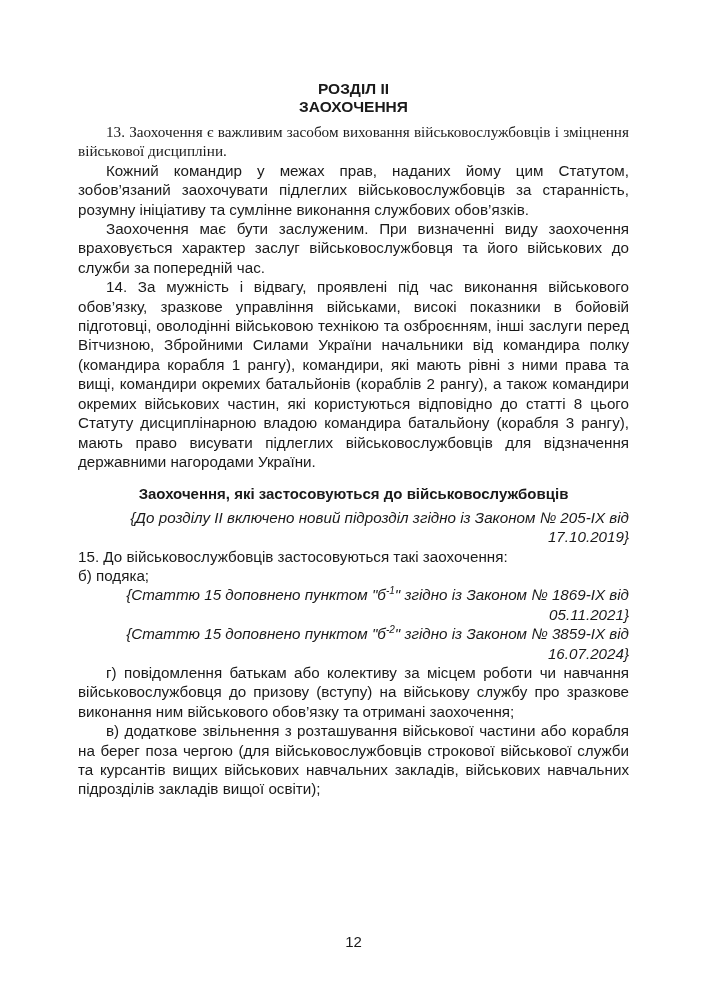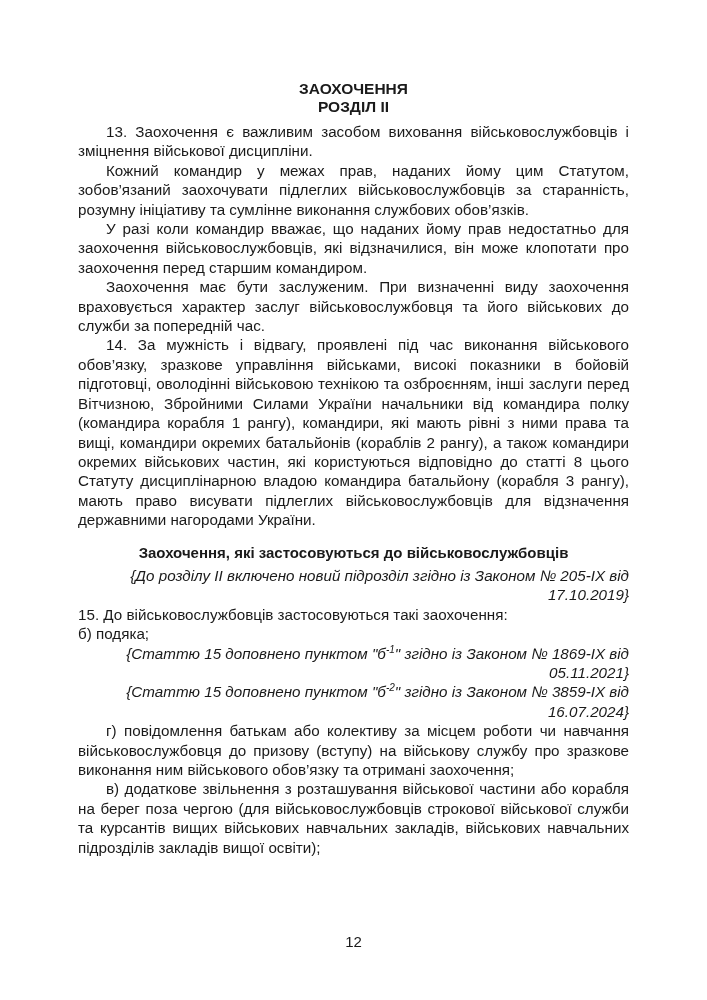--- a/index.html
+++ b/index.html
@@ -7,32 +7,31 @@
          font-family: "Liberation Sans", "DejaVu Sans", sans-serif; color: #1a1a1a; }
   .page { position: absolute; left: 78px; top: 80px; width: 551px; }
   .h { text-align: center; font-weight: bold; font-size: 15.5px; line-height: 18px; margin: 0; }
   .p { font-size: 15.2px; line-height: 19.4px; margin: 0; text-align: justify; text-align-last: left; }
   .ind { text-indent: 28px; }
   .sub { text-align: center; font-weight: bold; font-size: 15px; line-height: 19.4px; margin: 13px 0 4px 0; }
   .note { font-style: italic; font-size: 15.2px; line-height: 19.4px; text-align: right; margin: 0; }
   .note .line2 { display: block; }
   sup { font-size: 10px; line-height: 0; vertical-align: super; }
   .pnum { position: absolute; left: 0; width: 707px; top: 933px; text-align: center; font-size: 15px; }
-  .t13 { margin-top: 6px; }
+  .t13 { margin-top: 6px; font-family: Liberation Serif, serif; }
 </style>
 </head>
 <body>
 
 <div class="page">
+  <p class="h">РОЗДІЛ ІІ</p>
   <p class="h">ЗАОХОЧЕННЯ</p>
-  <p class="h">РОЗДІЛ ІІ</p>
 
   <p class="p ind t13">13. Заохочення є важливим засобом виховання військовослужбовців і зміцнення військової дисципліни.</p>
   <p class="p ind">Кожний командир у межах прав, наданих йому цим Статутом, зобов’язаний заохочувати підлеглих військовослужбовців за старанність, розумну ініціативу та сумлінне виконання службових обов’язків.</p>
-  <p class="p ind">У разі коли командир вважає, що наданих йому прав недостатньо для заохочення військовослужбовців, які відзначилися, він може клопотати про заохочення перед старшим командиром.</p>
   <p class="p ind">Заохочення має бути заслуженим. При визначенні виду заохочення враховується характер заслуг військовослужбовця та його військових до служби за попередній час.</p>
   <p class="p ind">14. За мужність і відвагу, проявлені під час виконання військового обов’язку, зразкове управління військами, високі показники в бойовій підготовці, оволодінні військовою технікою та озброєнням, інші заслуги перед Вітчизною, Збройними Силами України начальники від командира полку (командира корабля 1 рангу), командири, які мають рівні з ними права та вищі, командири окремих батальйонів (кораблів 2 рангу), а також командири окремих військових частин, які користуються відповідно до статті 8 цього Статуту дисциплінарною владою командира батальйону (корабля 3 рангу), мають право висувати підлеглих військовослужбовців для відзначення державними нагородами України.</p>
 
   <p class="sub">Заохочення, які застосовуються до військовослужбовців</p>
   <p class="note">
     <span>{До розділу II включено новий підрозділ згідно із Законом № 205-IX від</span>
     <span class="line2">17.10.2019}</span>
   </p>
 
   <p class="p">15. До військовослужбовців застосовуються такі заохочення:</p>

